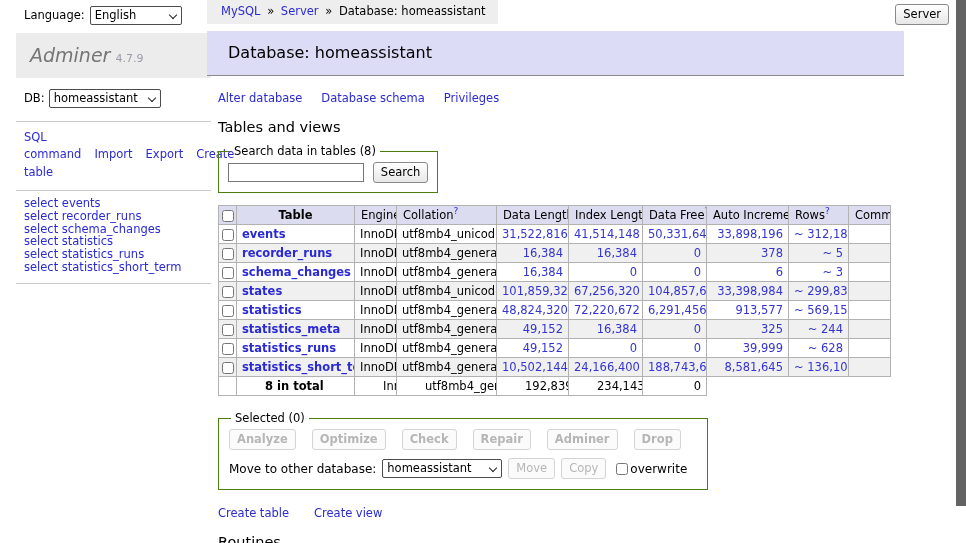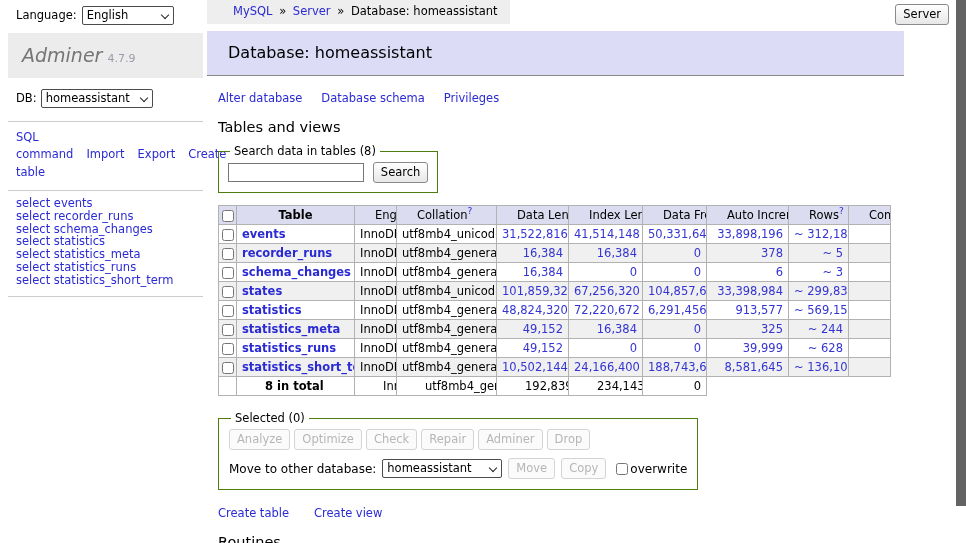--- a/index.html
+++ b/index.html
@@ -34,37 +34,37 @@
     border-right:1.4px solid #222; border-bottom:1.4px solid #222;
     transform:translateY(-68%) rotate(45deg); pointer-events:none;
   }
   .sel-lang select { width:92px; }
   .sel-db select { width:112px; }
   .sel-move select { width:120px; }
 
   .cb { width:12px; height:12px; vertical-align:middle; margin:0; }
 
   
-  .sidebar { position:absolute; left:8px; top:0; width:195px; }
+  .sidebar { position:absolute; left:16px; top:0; width:195px; }
   .lang-row { padding:6px 0 2px 8px; font-size:11.5px; }
   .lang-row label { margin-right:5px; }
   .h1band { margin-top:6px; background:#ececec; padding:11px 14px 12px; }
   .app-name { font-style:italic; font-size:19px; color:#757575; }
   .app-version { font-size:11px; color:#9b9bab; margin-left:5px; }
   .db-row { padding:11px 0 13px 8px; font-size:11.5px; }
   .db-row label { margin-right:4px; }
   .side-hr { border:none; border-top:1px solid #ccc; }
   .side-actions { padding:7px 8px 9px; font-size:11.5px; line-height:1.5; }
   .side-actions a { margin-right:13px; }
   .side-tables { padding:6px 8px 9px; font-size:11.5px; }
   .side-tables a { display:block; line-height:12.9px; }
 
   
   .main { position:absolute; left:207px; top:0; width:697px; }
-  .breadcrumb { display:inline-block; background:#eee; padding:4px 12px 6px 26px; font-size:11.5px; }
+  .breadcrumb { display:inline-block; background:#eee; padding:4px 12px 6px 14px; font-size:11.5px; }
   .breadcrumb .sep { color:#000; margin:0 3px; }
   .title-band {
     margin-top:7px; background:#dcdcf7; border-bottom:1px solid #8a8a8a;
     padding:12px 21px 13px; font-size:16px; font-weight:400;
   }
   .content { margin-left:11px; }
   .nav-links { margin-top:15px; font-size:11.5px; }
   .nav-links a { margin-right:19px; }
   h3 { font-size:14.5px; font-weight:400; margin:14px 0 0; }
 
@@ -76,37 +76,37 @@
     font-size:11.5px; padding:0 3px; vertical-align:middle;
   }
   .search-fs .btn { margin-left:5px; }
 
   
   table.tables { margin-top:12px; border-collapse:collapse; table-layout:fixed; width:672px; font-size:11.5px; }
   .tables th, .tables td {
     box-sizing:border-box; border:1px solid #b2b2b2; padding:2px 5px;
     overflow:hidden; white-space:nowrap; height:18px;
   }
-  .tables thead th { background:#dcdcf0; font-weight:400; text-align:left; padding:2px 20px; }
+  .tables thead th { background:#dcdcf0; font-weight:400; text-align:left; padding:2px 6px; }
   .tables th.name-h { font-weight:bold; text-align:center; }
   sup.help { font-size:9px; line-height:0; }
   .tables .check { width:18px; text-align:center; padding:1px 2px; }
   .w-table{width:118px}.w-engine{width:42px}.w-collation{width:100px}.w-dlen{width:72px}
   .w-ilen{width:74px}.w-dfree{width:64px}.w-ai{width:82px}.w-rows{width:60px}.w-comment{width:42px}
   .tables tr.alt td { background:#f0f0f0; }
   .tables td.num { text-align:right; color:#3434d2; }
   a.table-link { font-weight:bold; }
   .tables tfoot td { background:#fff; color:#000;padding-left:28px; }
   .tables tfoot td.num { color:#000; }
   .tables td.ghost { border:none; background:transparent; }
   .total-name { font-weight:bold; }
 
   
   .selected-fs { margin-top:15px; padding:4px 10px 10px; }
-  .sel-buttons .btn { margin-right:4px; }
+  .sel-buttons .btn { margin-right:16px;font-weight:bold; }
   .move-row { margin-top:8px; font-size:12px; display:flex; align-items:center; }
   .move-row .lbl { margin-right:6px; }
   .move-row .btn { margin-left:6px; }
   .move-row .cb { margin-left:10px; margin-right:2px; }
 
   .link-row { margin-top:9px; font-size:11.5px; }
   .link-row.mt-lg { margin-top:16px; }
   .link-row a { margin-right:25px; }
 </style>
 </head>
@@ -129,21 +129,20 @@
     <label>DB:</label><span class="sel sel-db"><select><option>homeassistant</option></select></span>
   </div>
   <hr class="side-hr">
   <div class="side-actions"><a href="#">SQL command</a><a href="#">Import</a><a href="#">Export</a><a href="#">Create table</a></div>
   <hr class="side-hr">
   <div class="side-tables">
       <a href="#">select events</a>
       <a href="#">select recorder_runs</a>
       <a href="#">select schema_changes</a>
       <a href="#">select statistics</a>
-      <a href="#">select statistics_meta</a>
       <a href="#">select statistics_runs</a>
       <a href="#">select statistics_short_term</a>
     </div>
   <hr class="side-hr">
 </div>
 
 <div class="main">
   <div class="breadcrumb">
     <a href="#">MySQL</a>
     <span class="sep">»</span>

